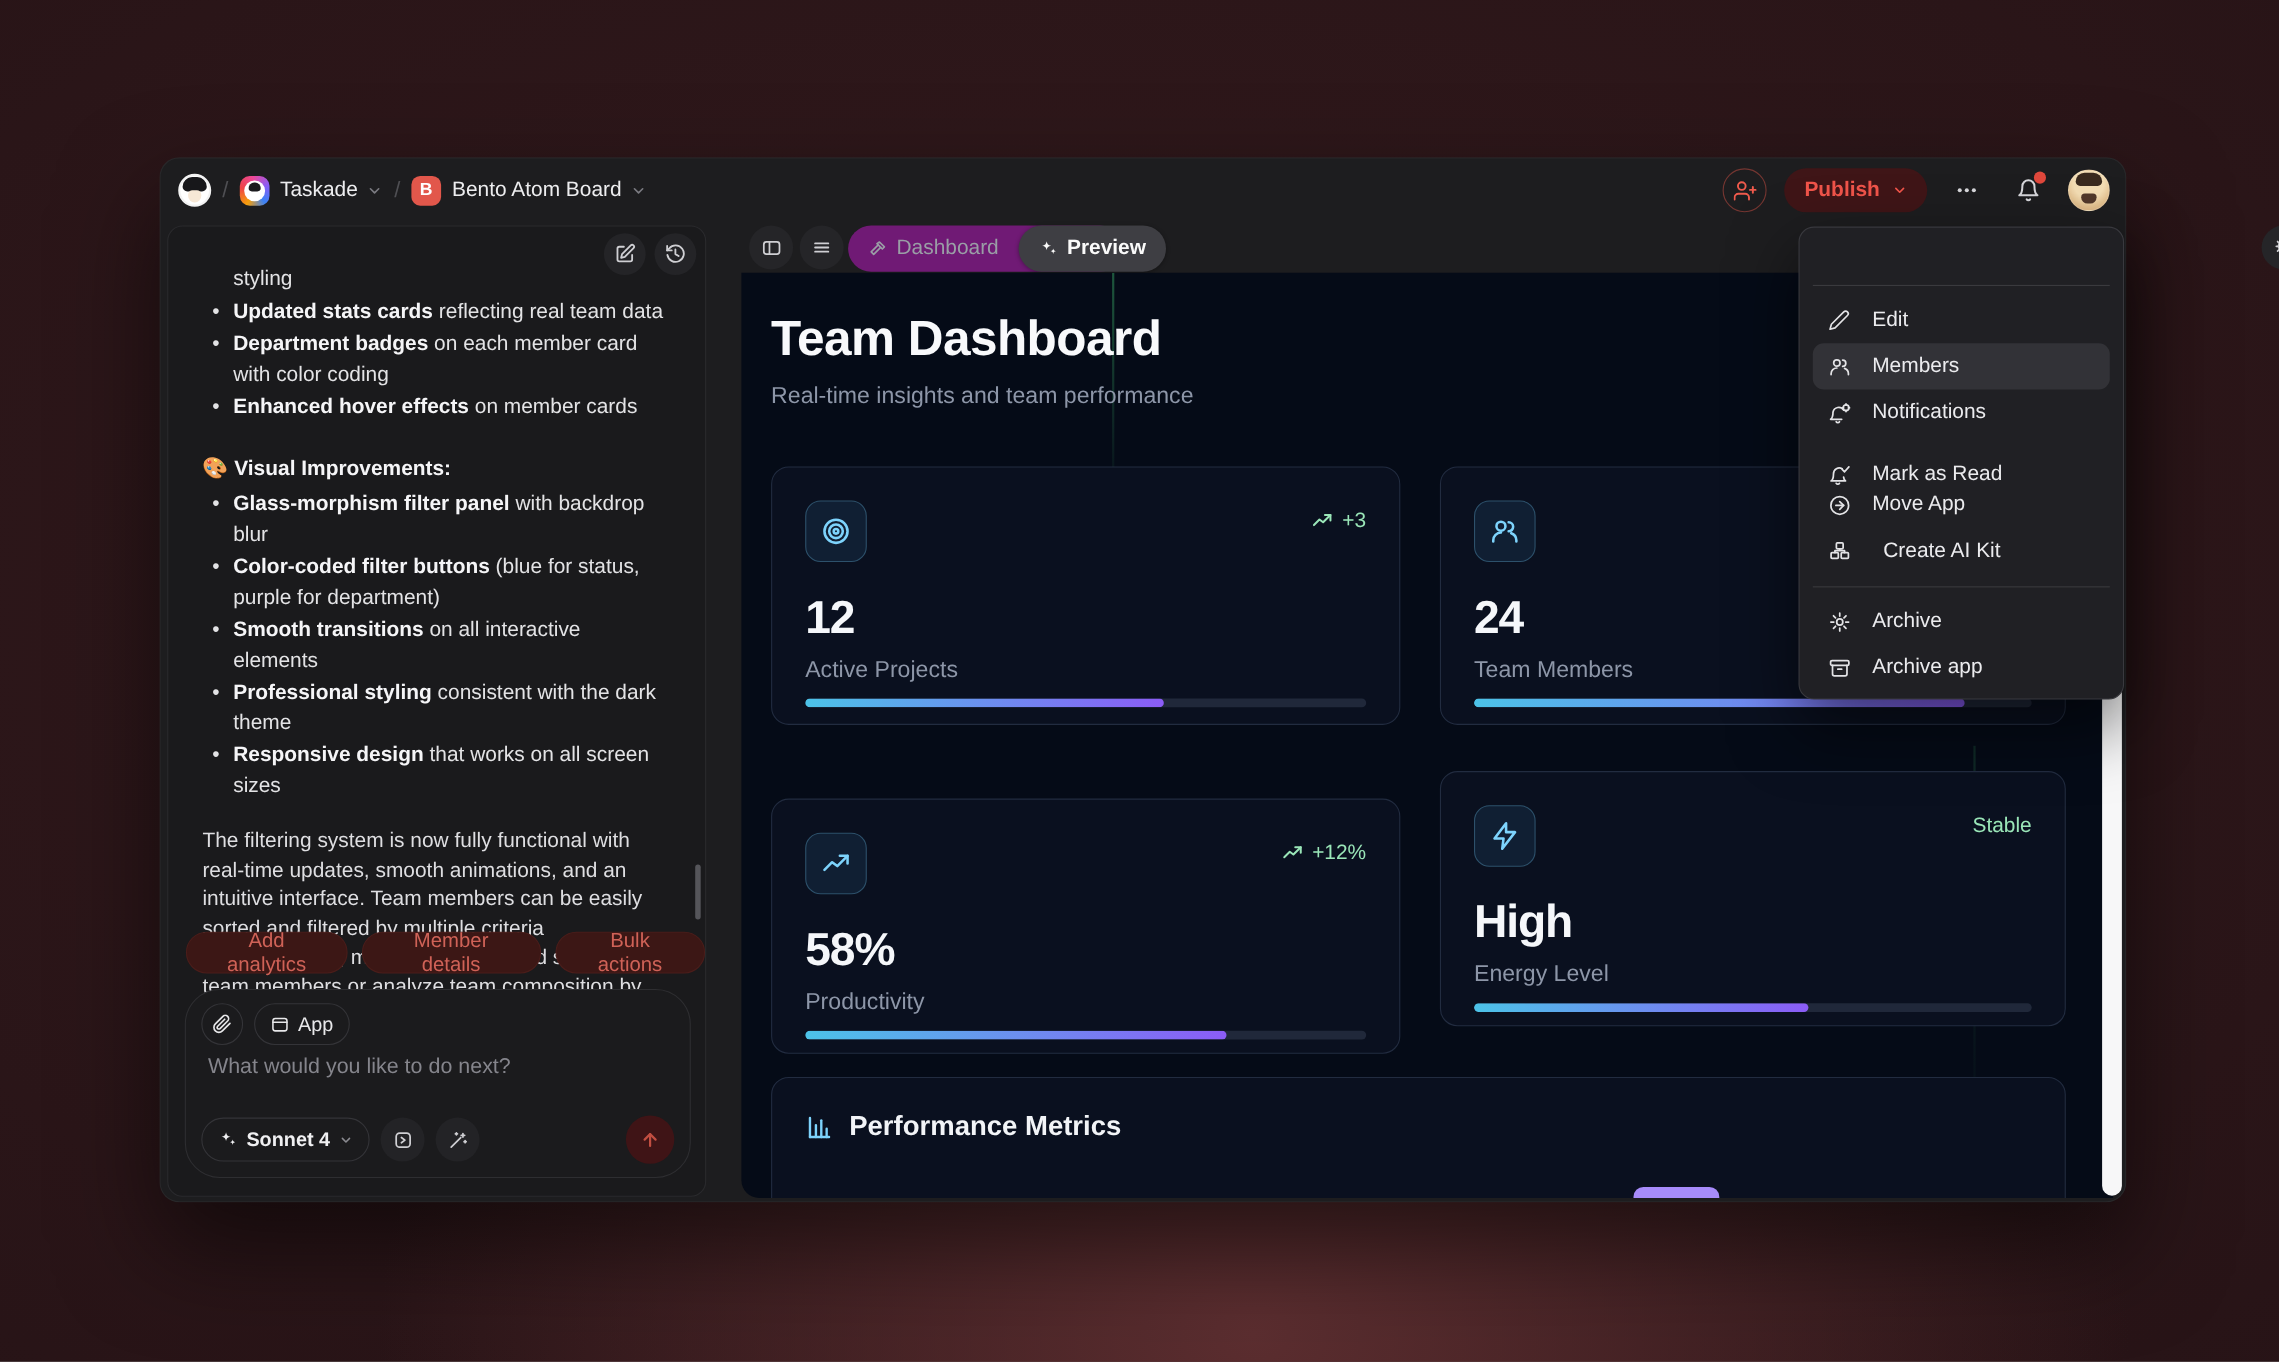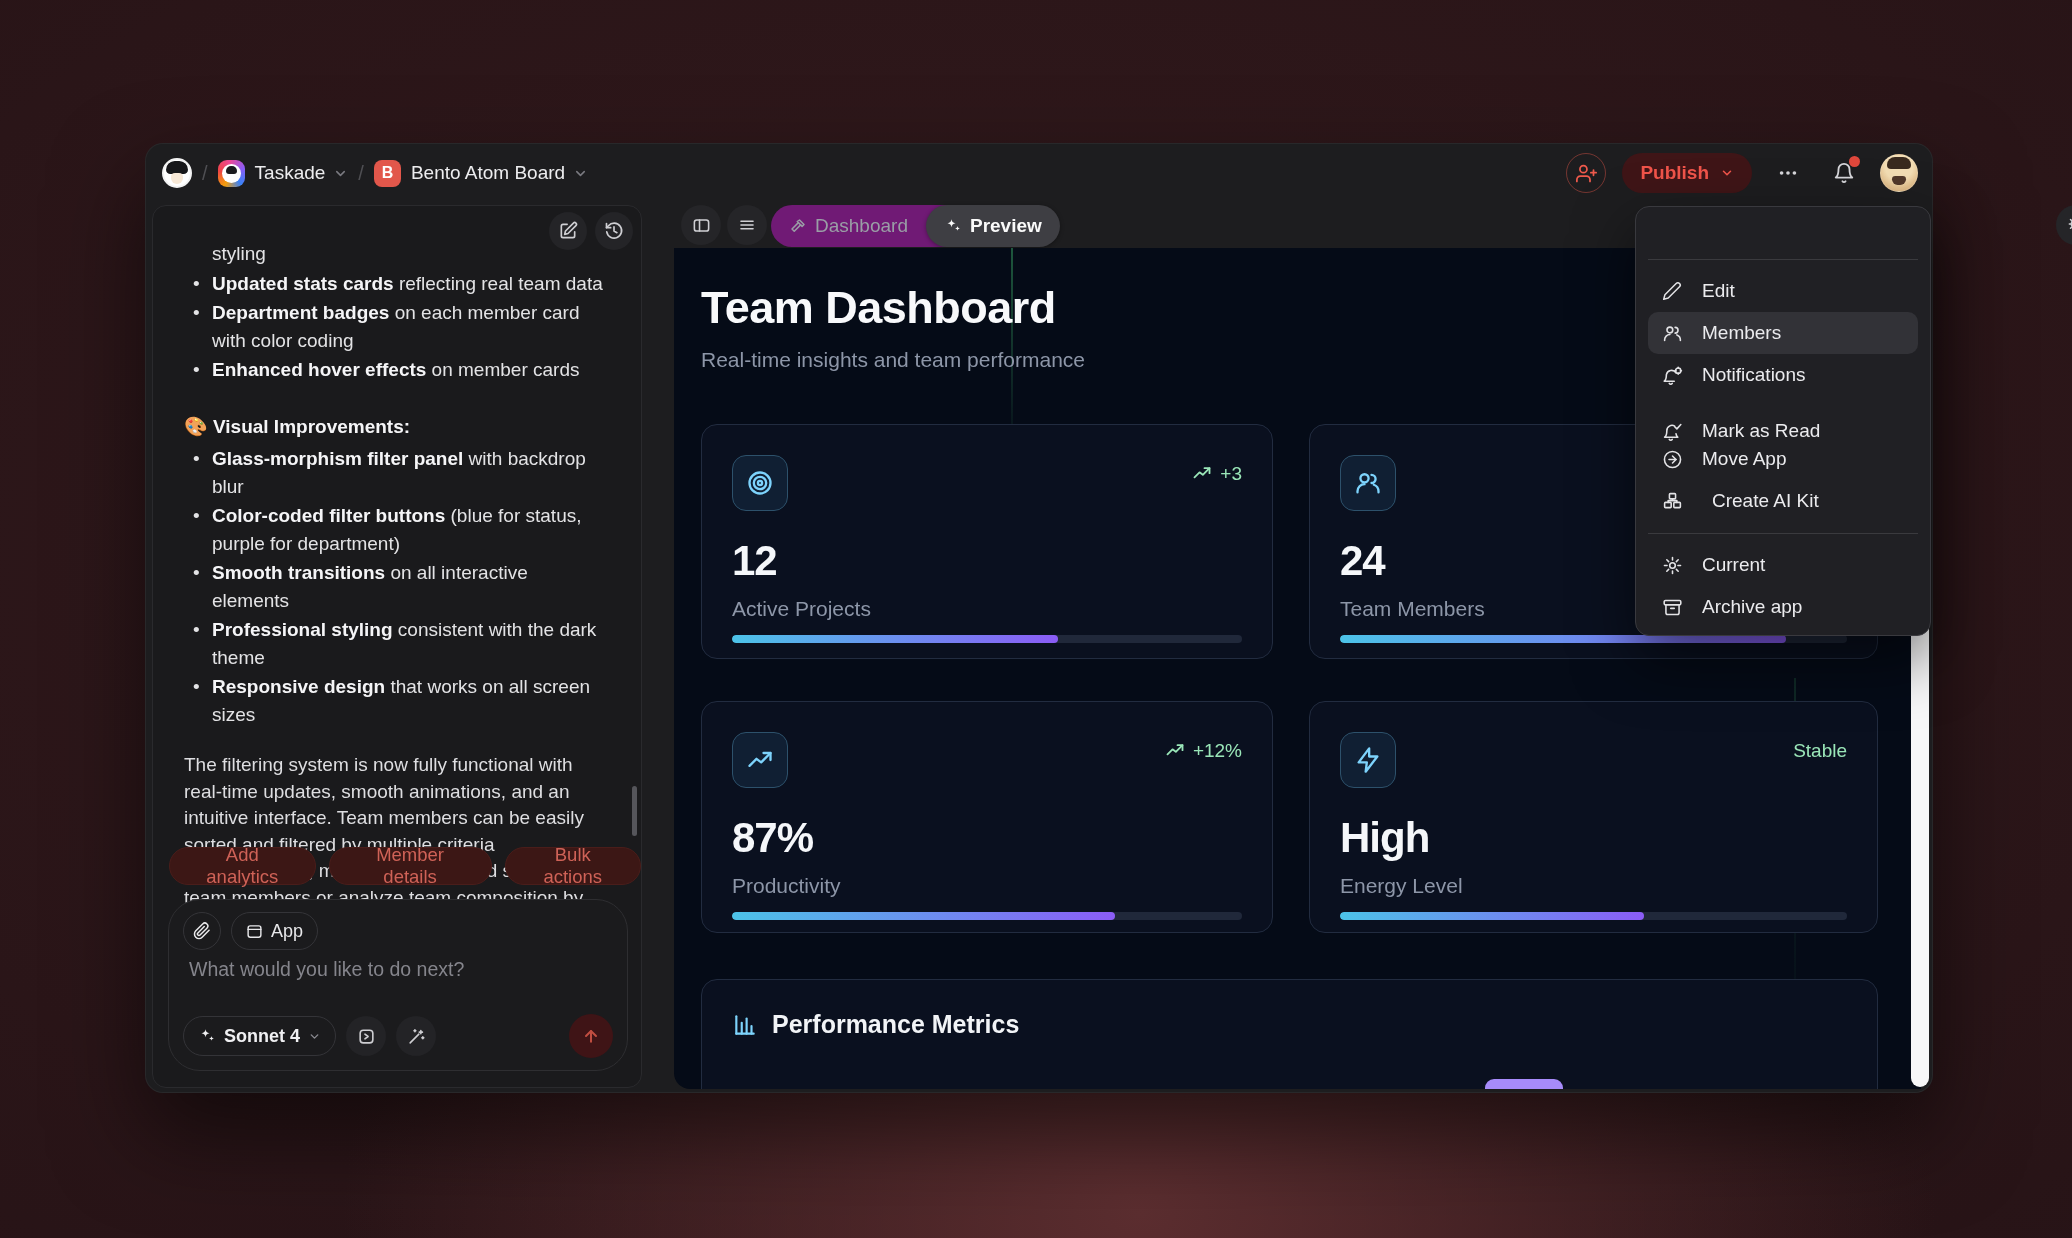--- a/index.html
+++ b/index.html
@@ -364,35 +364,35 @@
               <path d="M21 20v-1a6 6 0 0 0-4-5.5"></path>
             </svg>
         </div>
         <div class="stat-value">24</div>
         <div class="stat-label">Team Members</div>
         <div class="progress">
             <div class="fill" style="width: 88%;"></div>
           </div>
       </div>
 
-      <div class="stat-card" style="left:27px; top:453px; width:572px; height:232px;">
+      <div class="stat-card" style="left:27px; top:478px; width:572px; height:232px;">
         <div class="tile">
           <svg width="28" height="28" viewBox="0 0 24 24" fill="none" stroke="currentColor" stroke-width="2" stroke-linecap="round" stroke-linejoin="round">
               <polyline points="3 17 9 11 13 14 21 6"></polyline>
               <polyline points="15 6 21 6 21 12"></polyline>
             </svg>
         </div>
         <div class="trend">
           <svg width="20" height="20" viewBox="0 0 24 24" fill="none" stroke="currentColor" stroke-width="2.2" stroke-linecap="round" stroke-linejoin="round">
               <polyline points="3 16 9 10 13 13 21 5"></polyline>
               <polyline points="15 5 21 5 21 11"></polyline>
             </svg>
           <span>+12%</span>
         </div>
-        <div class="stat-value">87%</div>
+        <div class="stat-value">58%</div>
         <div class="stat-label">Productivity</div>
         <div class="progress">
             <div class="fill" style="width: 75%;"></div>
           </div>
       </div>
 
       <div class="stat-card" style="left:635px; top:453px; width:569px; height:232px;">
         <div class="tile">
           <svg width="28" height="28" viewBox="0 0 24 24" fill="none" stroke="currentColor" stroke-width="2" stroke-linecap="round" stroke-linejoin="round">
               <polygon points="13 2 4 14 11 14 10 22 20 9 13 9 13 2"></polygon>
@@ -492,21 +492,21 @@
 
       <div class="menu-div" style="top:326px;"></div>
 
       <div class="menu-item" style="top:337px;">
         <span class="mi">
           <svg width="21" height="21" viewBox="0 0 24 24" fill="none" stroke="currentColor" stroke-width="1.8" stroke-linecap="round" stroke-linejoin="round">
               <circle cx="12" cy="12" r="3.2"></circle>
               <path d="M12 2.8v3M12 18.2v3M2.8 12h3M18.2 12h3M5.5 5.5l2.1 2.1M16.4 16.4l2.1 2.1M18.5 5.5l-2.1 2.1M7.6 16.4l-2.1 2.1"></path>
             </svg>
         </span>
-        <span>Current</span>
+        <span>Archive</span>
       </div>
       <div class="menu-item" style="top:379px;">
         <span class="mi">
           <svg width="21" height="21" viewBox="0 0 24 24" fill="none" stroke="currentColor" stroke-width="1.8" stroke-linecap="round" stroke-linejoin="round">
               <rect x="2.5" y="4" width="19" height="5" rx="1.5"></rect>
               <path d="M4.5 9v9a2 2 0 0 0 2 2h11a2 2 0 0 0 2-2V9"></path>
               <line x1="10" y1="13" x2="14" y2="13"></line>
             </svg>
         </span>
         <span>Archive app</span>

